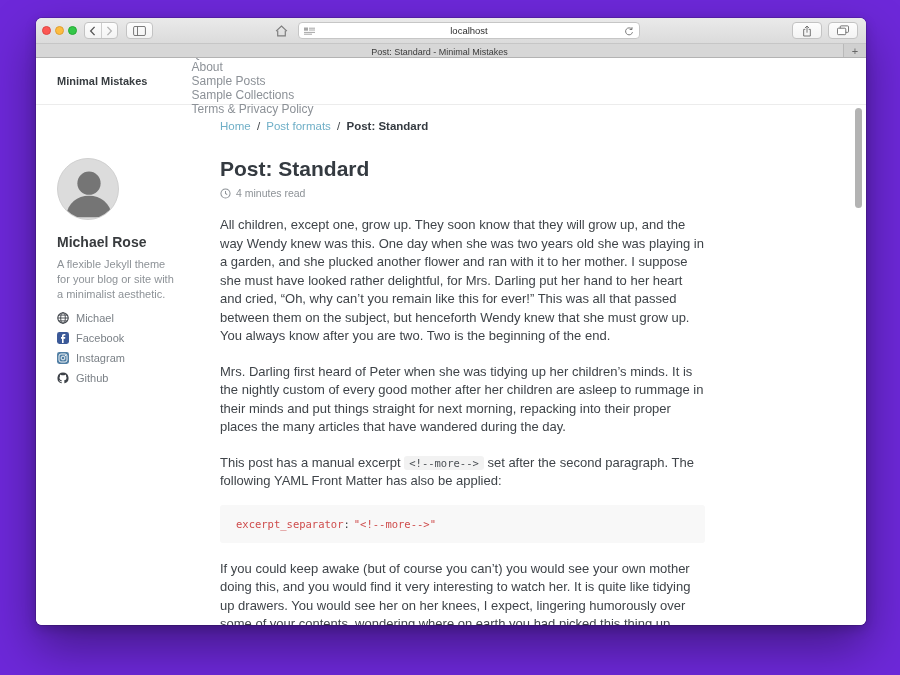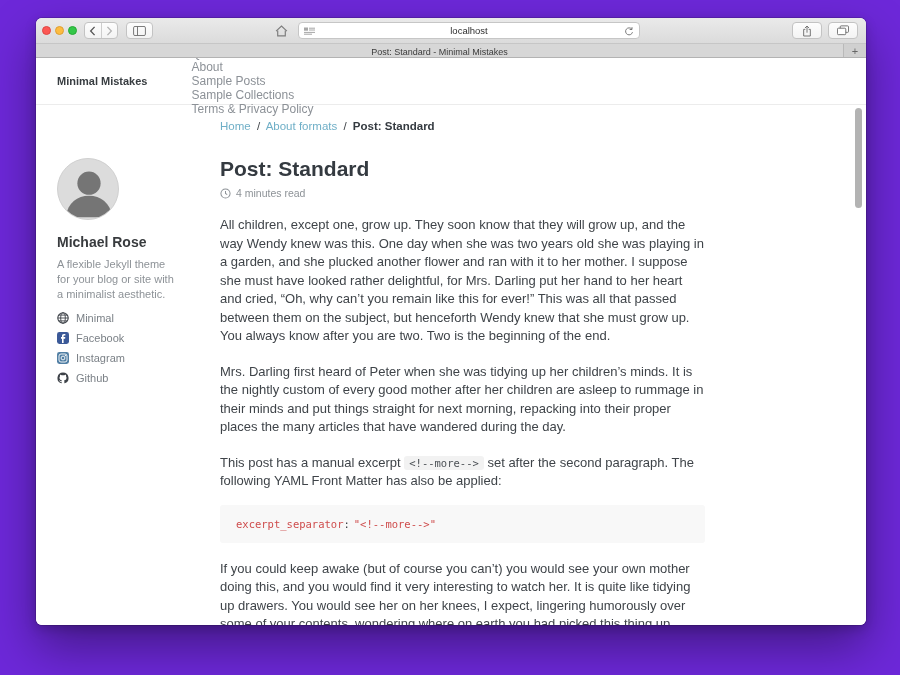--- a/index.html
+++ b/index.html
@@ -172,21 +172,21 @@
           <a href="#">About</a>
           <a href="#">Sample Posts</a>
           <a href="#">Sample Collections</a>
           <a href="#">Terms &amp; Privacy Policy</a>
         </nav>
       </header>
 
       <div class="breadcrumbs">
         <a href="#">Home</a>
         <span class="sep">/</span>
-        <a href="#">About formats</a>
+        <a href="#">Post formats</a>
         <span class="sep">/</span>
         <span class="current">Post: Standard</span>
       </div>
 
       <div class="layout">
 
         <aside class="side">
           <div class="avatar">
             <svg width="62" height="62" viewBox="0 0 64 64">
               <circle cx="32" cy="25" r="12" fill="#757575"></circle>
@@ -197,21 +197,21 @@
           <p class="author-bio">A flexible Jekyll theme for your blog or site with a minimalist aesthetic.</p>
           <ul class="author-links">
             <li>
               <span class="icon">
                 <svg width="12" height="12" viewBox="0 0 12 12">
                     <circle cx="6" cy="6" r="5.2" fill="none" stroke="var(--icon-dark)" stroke-width="1.1"></circle>
                     <ellipse cx="6" cy="6" rx="2.3" ry="5.2" fill="none" stroke="var(--icon-dark)" stroke-width="0.9"></ellipse>
                     <path d="M0.8 6 H11.2 M1.7 3.1 H10.3 M1.7 8.9 H10.3" stroke="var(--icon-dark)" stroke-width="0.9"></path>
                   </svg>
               </span>
-              <span>Minimal</span>
+              <span>Michael</span>
             </li>
             <li>
               <span class="icon">
                 <svg width="12" height="12" viewBox="0 0 12 12">
                     <rect width="12" height="12" rx="2.4" fill="var(--facebook-blue)"></rect>
                     <path d="M6.6 11 V6.7 H8.1 L8.3 5.1 H6.6 V4.2 C6.6 3.75 6.75 3.5 7.3 3.5 H8.35 V2.1 H6.9 C5.6 2.1 5 2.8 5 4.05 V5.1 H4 V6.7 H5 V11 Z" fill="#fff"></path>
                   </svg>
               </span>
               <span>Facebook</span>
             </li>

